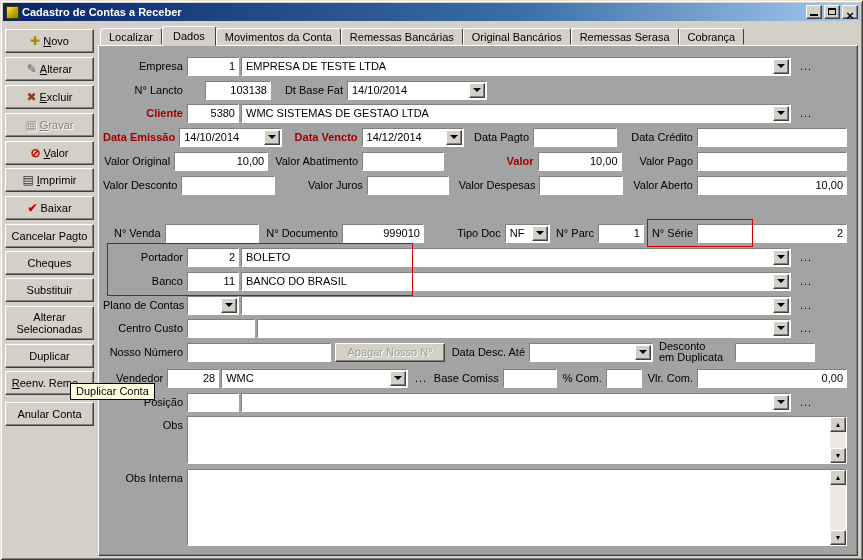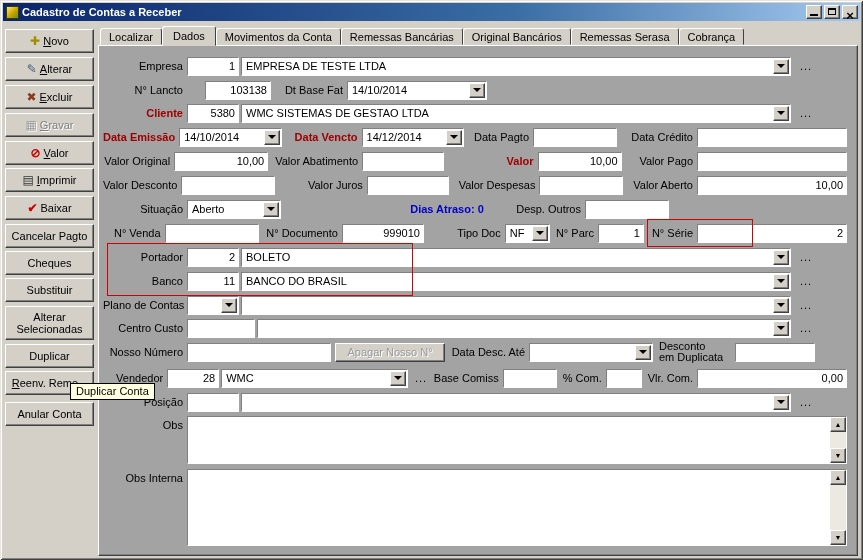--- a/index.html
+++ b/index.html
@@ -223,35 +223,20 @@
       <span class="L" style="width:80px">Valor Desconto</span>
       <input class="field num" style="width: 94px;" value="">
       <span class="L" style="width:100px;margin-left:6px">Valor Juros</span>
       <input class="field num" style="width: 82px;" value="">
       <span class="L" style="width:104px;margin-left:2px">Valor Despesas</span>
       <input class="field num" style="width: 84px;" value="">
       <span class="L" style="width:78px;margin-left:6px">Valor Aberto</span>
       <input class="field num" style="flex: 1 1 0%;" value="10,00">
     </div>
 
-    <div class="row" style="top:153px;width:744px">
-      <span class="L" style="width:80px">Situação</span>
-      <div class="combo" style="width:94px">
-        <span class="ct">Aberto</span>
-        <span class="cb">
-            <i class="arr"></i>
-          </span>
-      </div>
-      <span class="dias" style="margin-left:106px;width:120px;text-align:center">
-        <span>Dias Atraso:</span>
-        <span>0</span>
-      </span>
-      <span class="L" style="width:72px;margin-left:2px">Desp. Outros</span>
-      <input class="field num" style="width: 84px;" value="">
-    </div>
 
     <div class="row" style="top:177px;width:744px">
       <span class="L" style="width:80px">N° Venda</span>
       <input class="field num" style="width: 94px;" value="">
       <span class="L" style="width:102px;margin-left:6px">N° Documento</span>
       <input class="field num" style="width: 82px;" value="999010">
       <span class="L" style="width:104px;margin-left:2px">Tipo Doc</span>
       <div class="combo" style="width:62px">
         <span class="ct">NF</span>
         <span class="cb">

